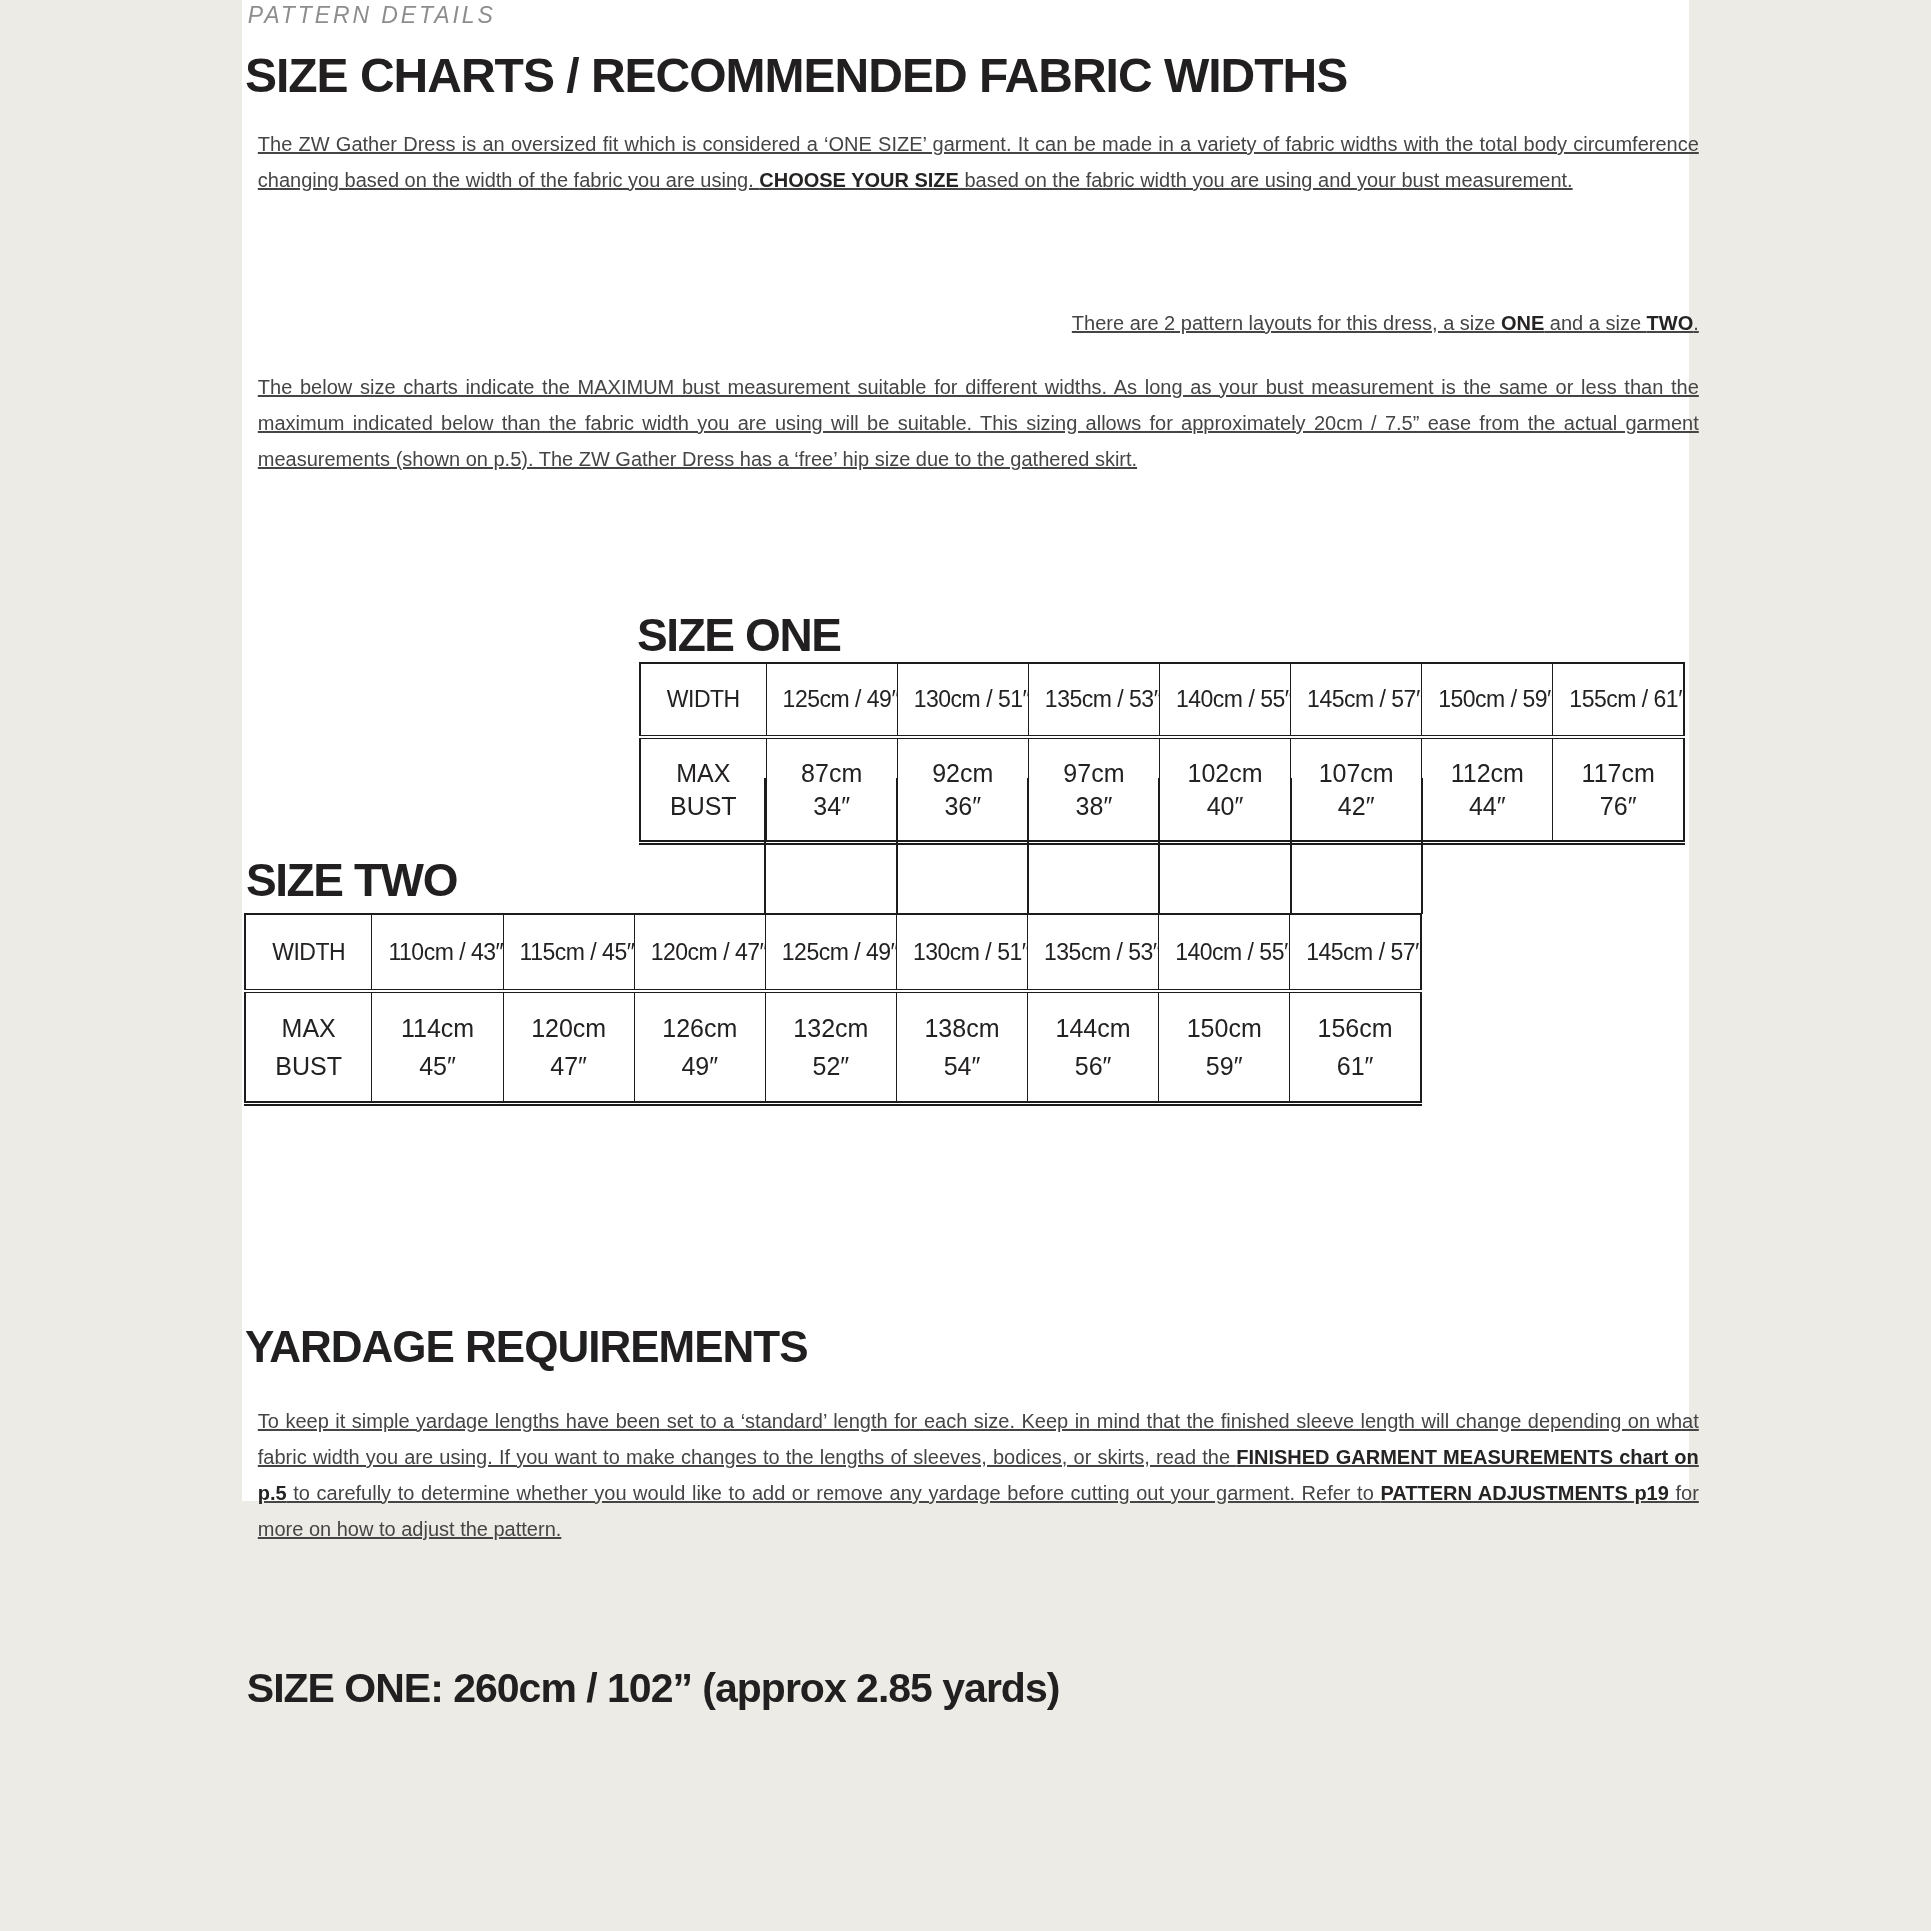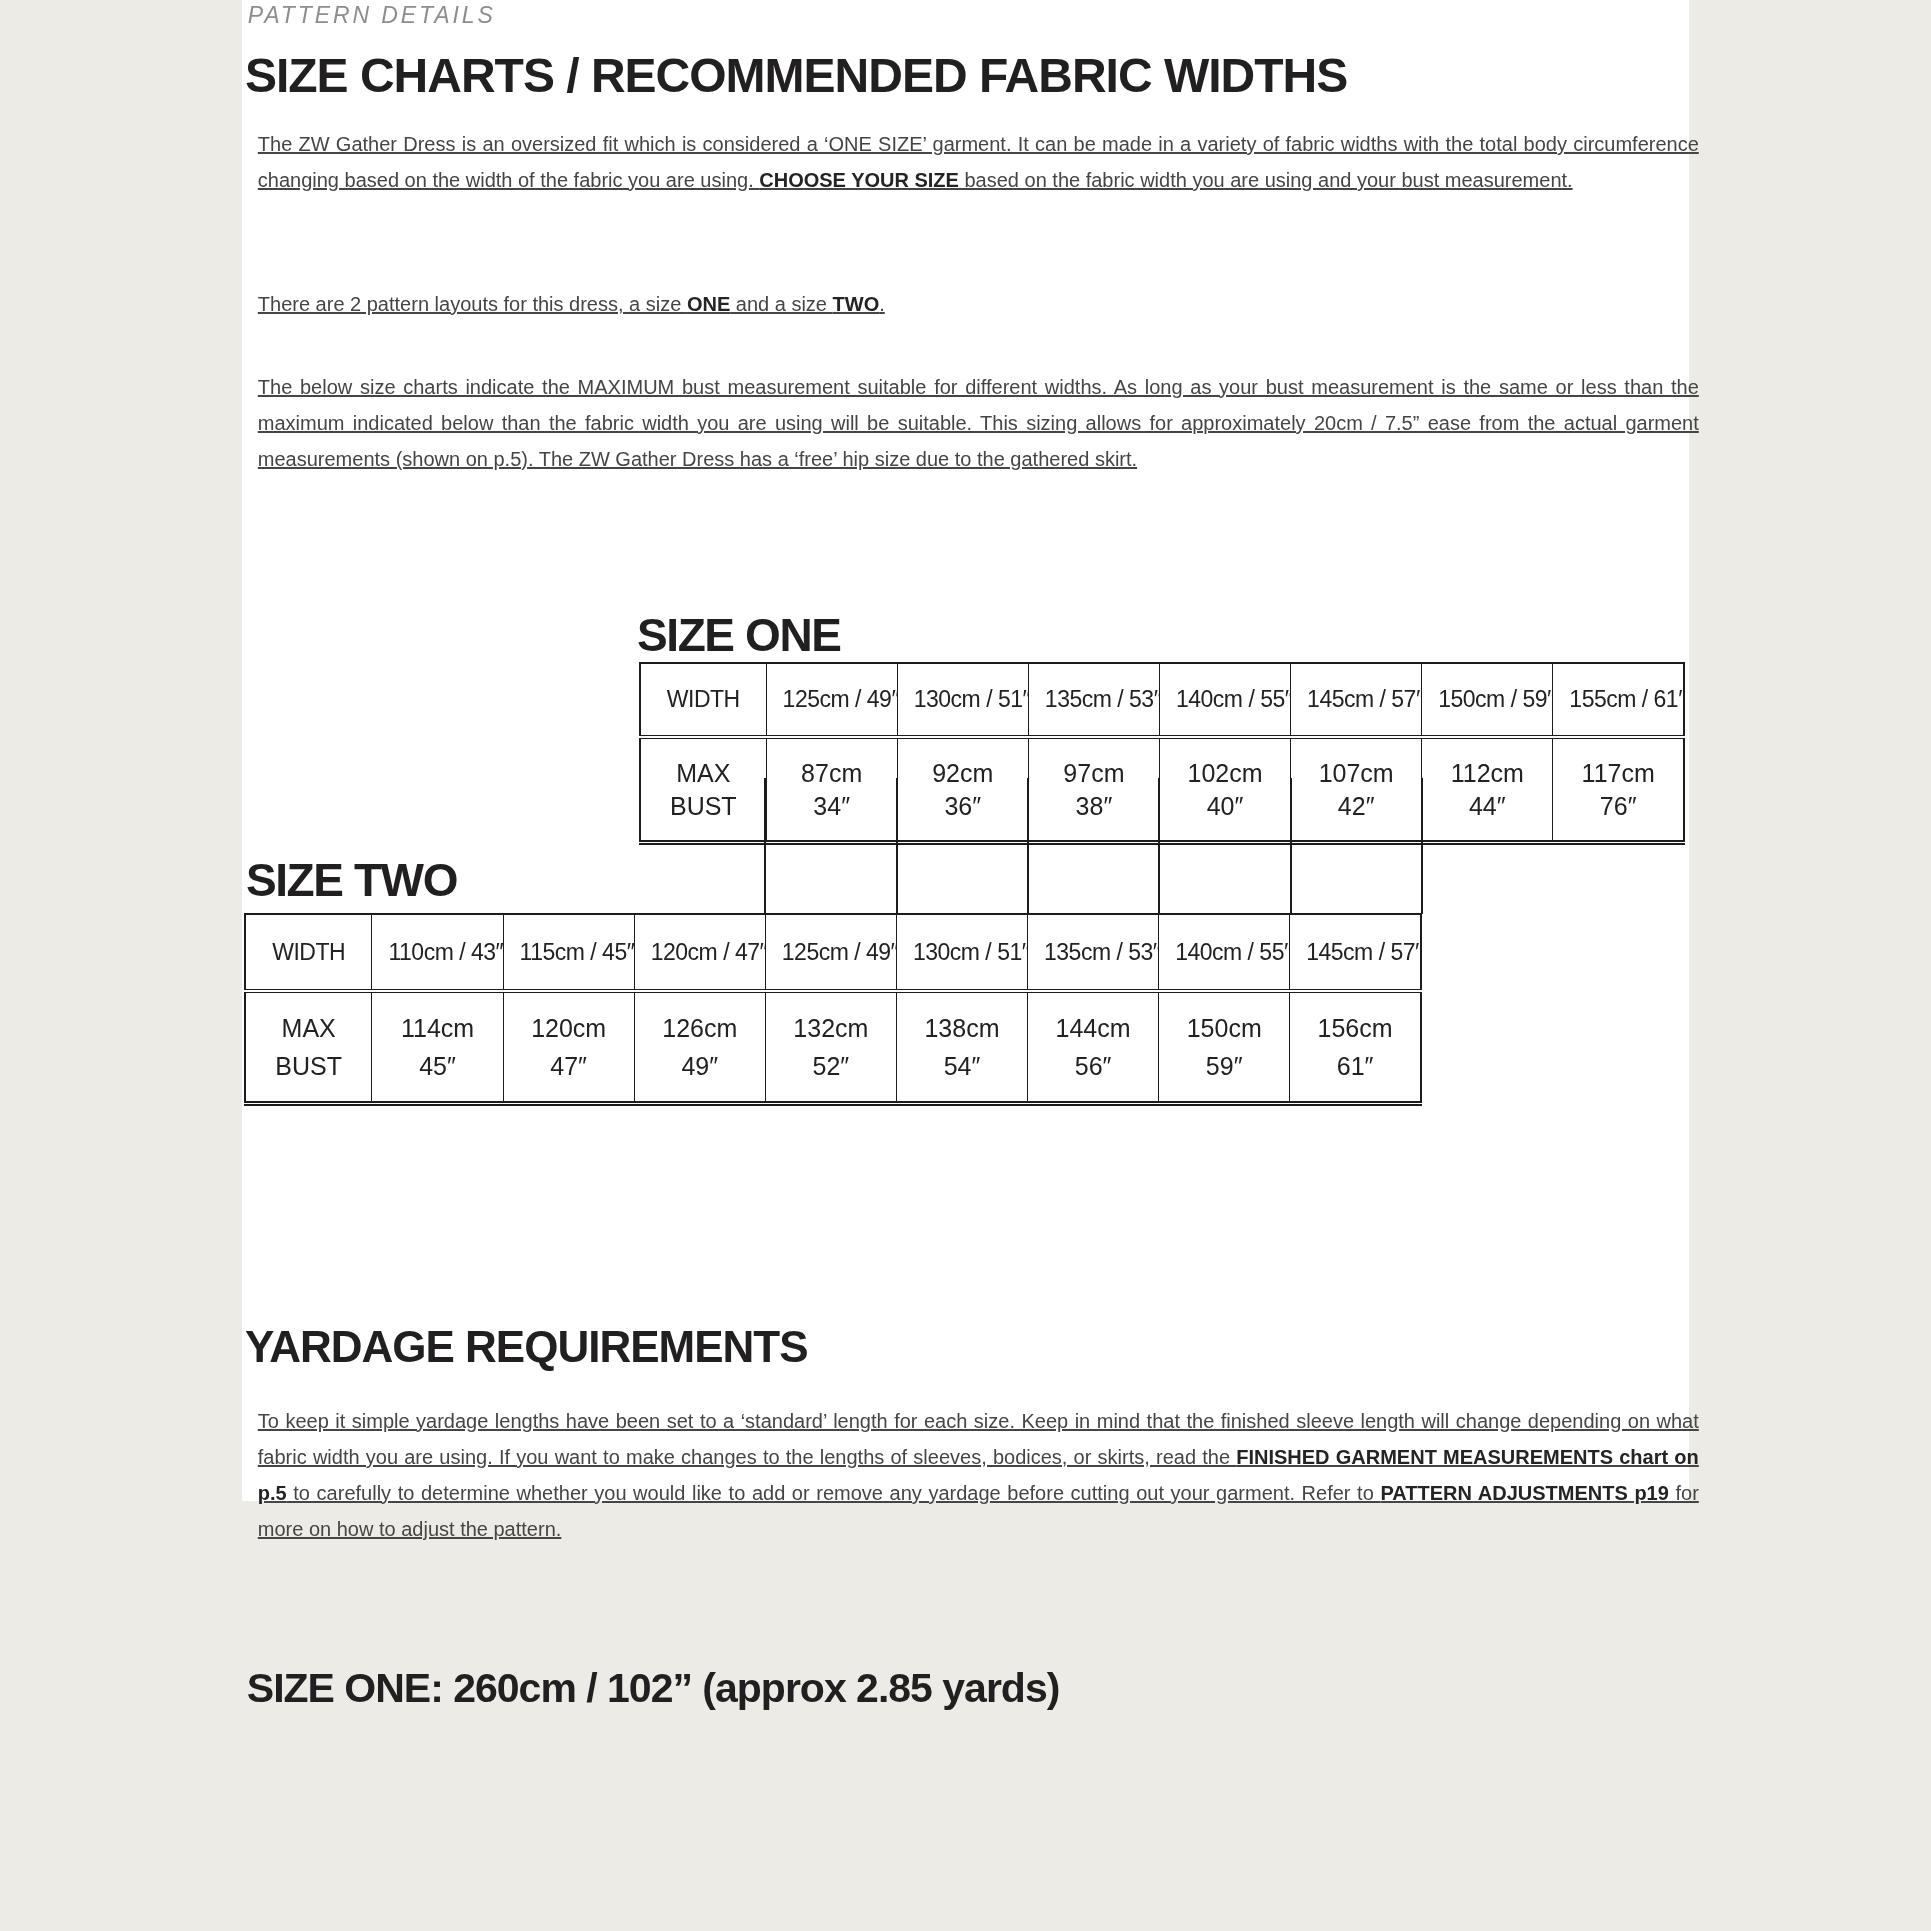--- a/index.html
+++ b/index.html
@@ -19,21 +19,21 @@
   .doc-title{
     left:2.9px;top:50px;margin:0;font-size:48px;line-height:1.1;font-weight:bold;
     letter-spacing:-1px;color:var(--heading-text,#211f1f);white-space:nowrap;
   }
   .para{
     left:5.8px;width:1441px;font-size:20px;line-height:36px;margin:10px;
     color:var(--body-text,#454545);text-align:justify;font-weight:300;text-decoration:underline;
   }
   .para .b{font-weight:bold;color:#262323;}
   .p1{top:116px;}
-  .p2{top:276px;text-align:left;}
+  .p2{top:295px;text-align:right;}
   .p3{top:359px;}
 
   .sec-heading{
     margin:0;font-size:46px;line-height:1;font-weight:bold;letter-spacing:-1.4px;
     color:var(--heading-text,#211f1f);white-space:nowrap;
   }
   #size-one-heading{left:395px;top:612px;}
   #size-two-heading{left:3.9px;top:857px;}
 
   table.size-table{

